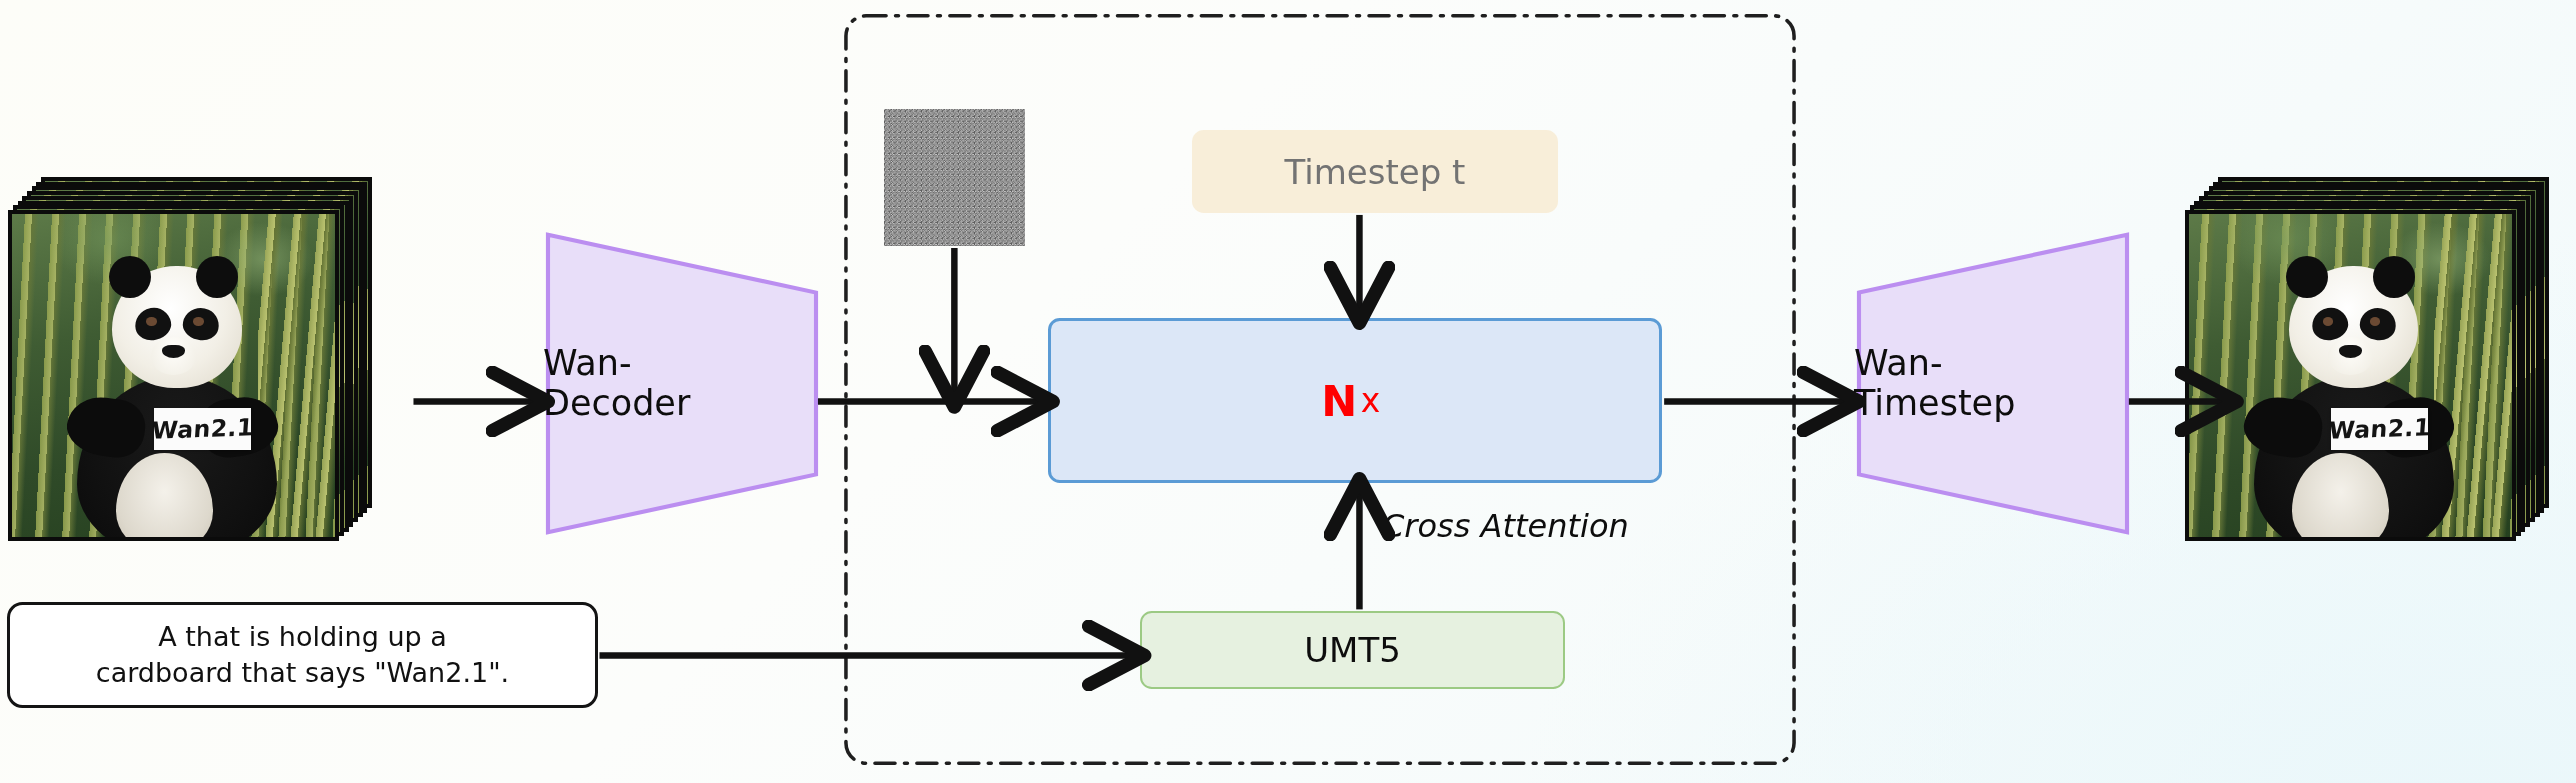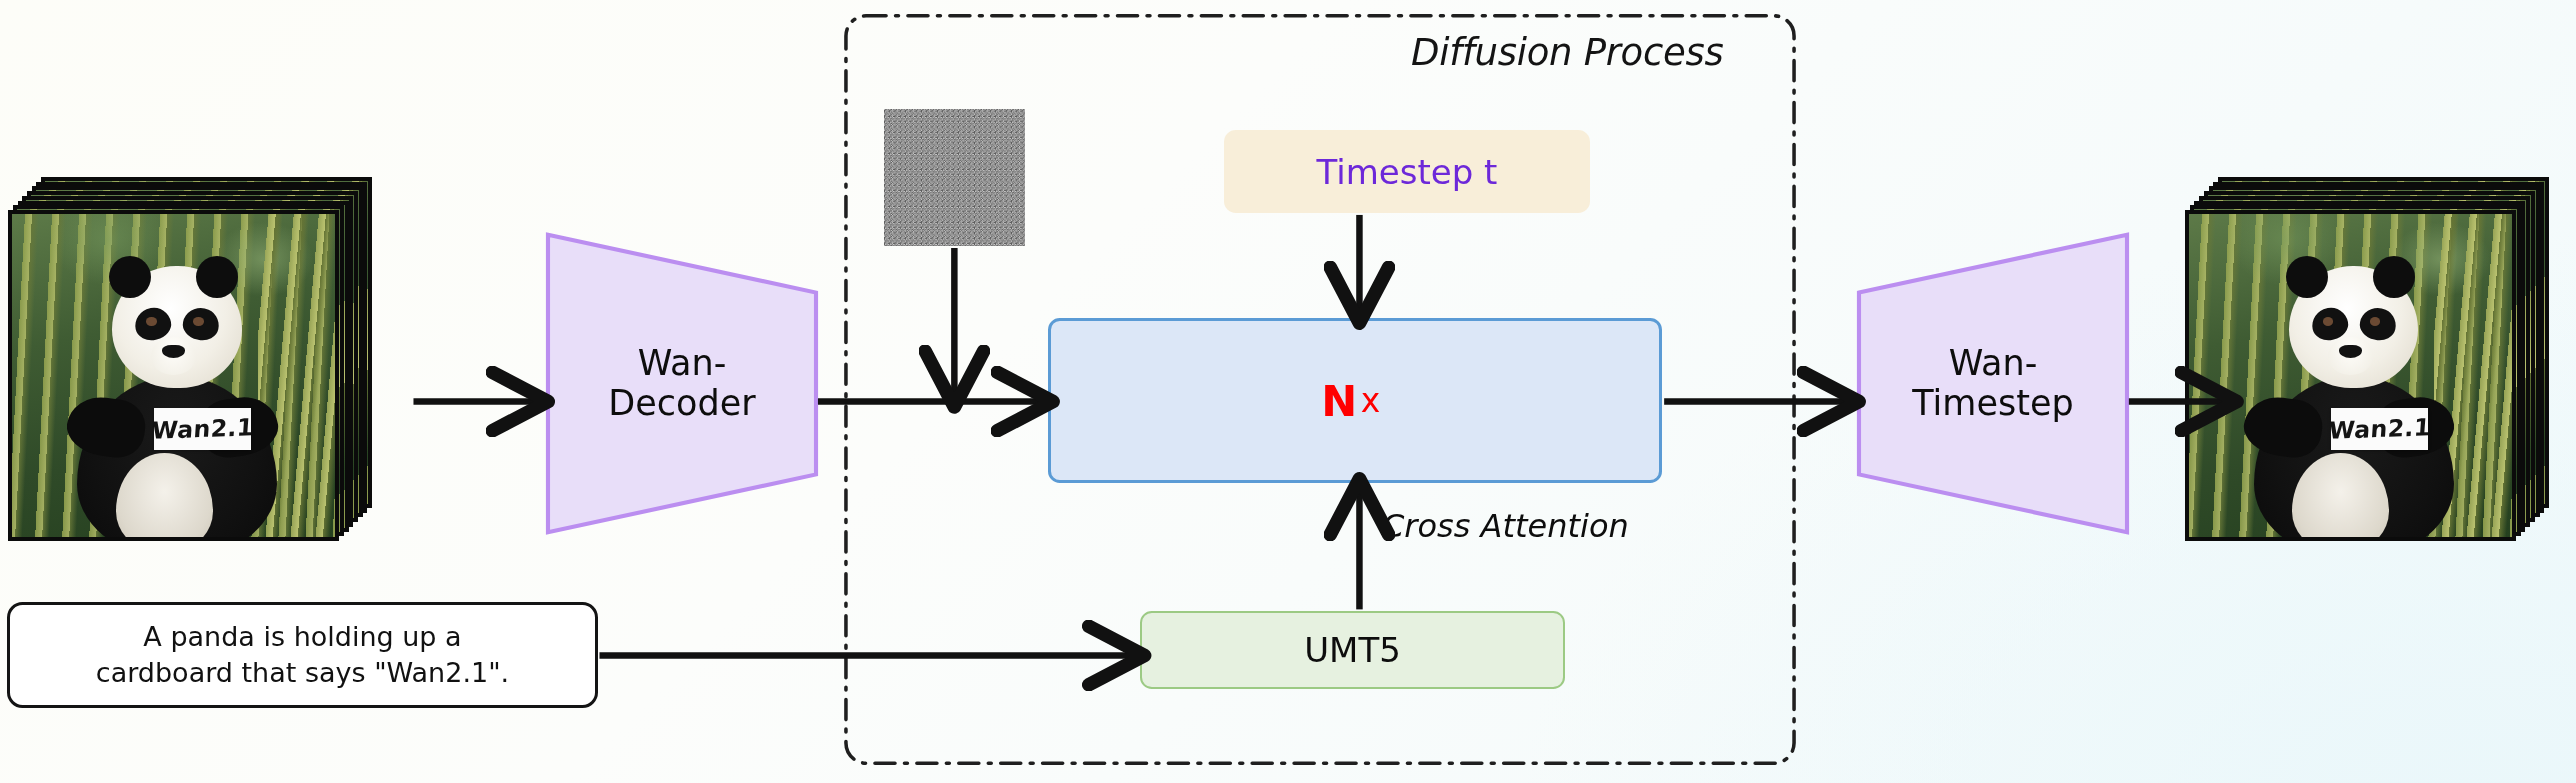--- a/index.html
+++ b/index.html
@@ -113,36 +113,36 @@
     transform: skewX(-6deg) rotate(-2deg);
     letter-spacing: 0.3px;
   }
 
   
   .trap-wrap { width: 278px; height: 307px; }
   .trap-svg { position: absolute; left: 0; top: 0; }
   .trap-label {
     position: absolute; inset: 0;
     display: flex; flex-direction: column;
-    align-items: center; justify-content: center;
+    align-items: flex-start; justify-content: center;
     font-size: 35px; color: #0d0d0d; line-height: 1.12;
     text-align: center; pointer-events: none;
   }
 
   
   .rbox {
     position: absolute;
     display: flex; align-items: center; justify-content: center;
     border-radius: 11.8px;
     box-sizing: border-box;
   }
   #timestep-box {
-    left: 1224px; top: 130px; width: 366px; height: 83px;
+    left: 1192px; top: 130px; width: 366px; height: 83px;
     background: #f8eed9;
-    font-size: 34px; color: #6d28d9; text-align: center;
+    font-size: 34px; color: #737373; text-align: center;
   }
   #dit-box {
     left: 1048px; top: 318px; width: 614px; height: 165px;
     background: #dce7f7;
     border: 3px solid #5b9bd5;
     font-size: 43px; color: #0d0d0d;
   }
   #dit-box .n-mult { color: #ff0000; font-weight: 700; margin-right: 3.5px; }
   #dit-box .x-mult { color: #ff0000; font-weight: 400; font-size: 33px; margin-right: 8.3px; }
   #umt5-box {
@@ -183,21 +183,20 @@
   }
 </style>
 </head>
 <body>
 
 <div id="stage">
 
   <svg id="diffusion-box-svg" class="abs" viewBox="0 0 1646 1306" xmlns="http://www.w3.org/2000/svg">
     <rect x="20" y="20" width="1606" height="1266" rx="34" ry="34" fill="none" stroke="#1f1f1f" stroke-width="6" stroke-dasharray="34 16 5 16" stroke-linecap="round"></rect>
   </svg>
-  <div id="diffusion-title" class="abs">Diffusion Process</div>
 
   <div class="abs frame-stack" style="left:8.3px; top:177px;">
     <div class="frame" style="left:33px;  top:0px;">
         <div class="photo"></div>
         <div class="bamboo-right"></div>
       </div>
     <div class="frame" style="left:28px;  top:4.7px;">
         <div class="photo"></div>
         <div class="bamboo-right"></div>
       </div>
@@ -248,21 +247,21 @@
       <polygon points="8,8 462,106 462,414 8,512" fill="#e8def9" stroke="#bb8ef0" stroke-width="7"></polygon>
     </svg>
     <div class="trap-label">
       <span>Wan-</span>
       <span>Decoder</span>
     </div>
   </div>
 
   <div id="prompt-box" class="abs">
     <div>
-      <div>A panda is holding up a</div>
+      <div>A that is holding up a</div>
       <div>cardboard that says "Wan2.1".</div>
     </div>
   </div>
 
   <div id="noise-patch" class="abs"></div>
 
   <div id="timestep-box" class="rbox">
     <span>Timestep t</span>
   </div>
 

